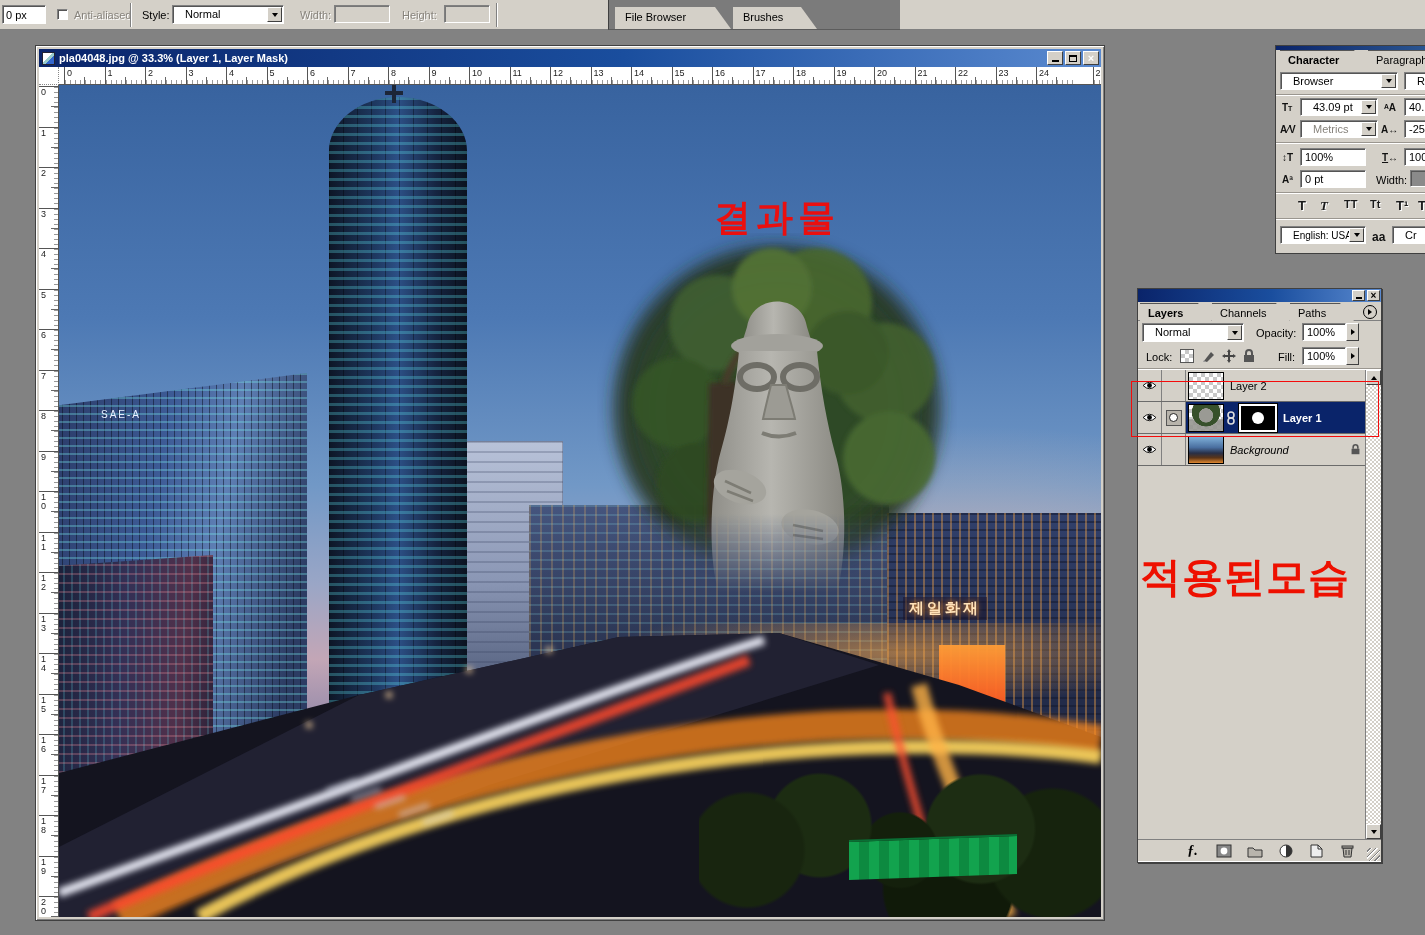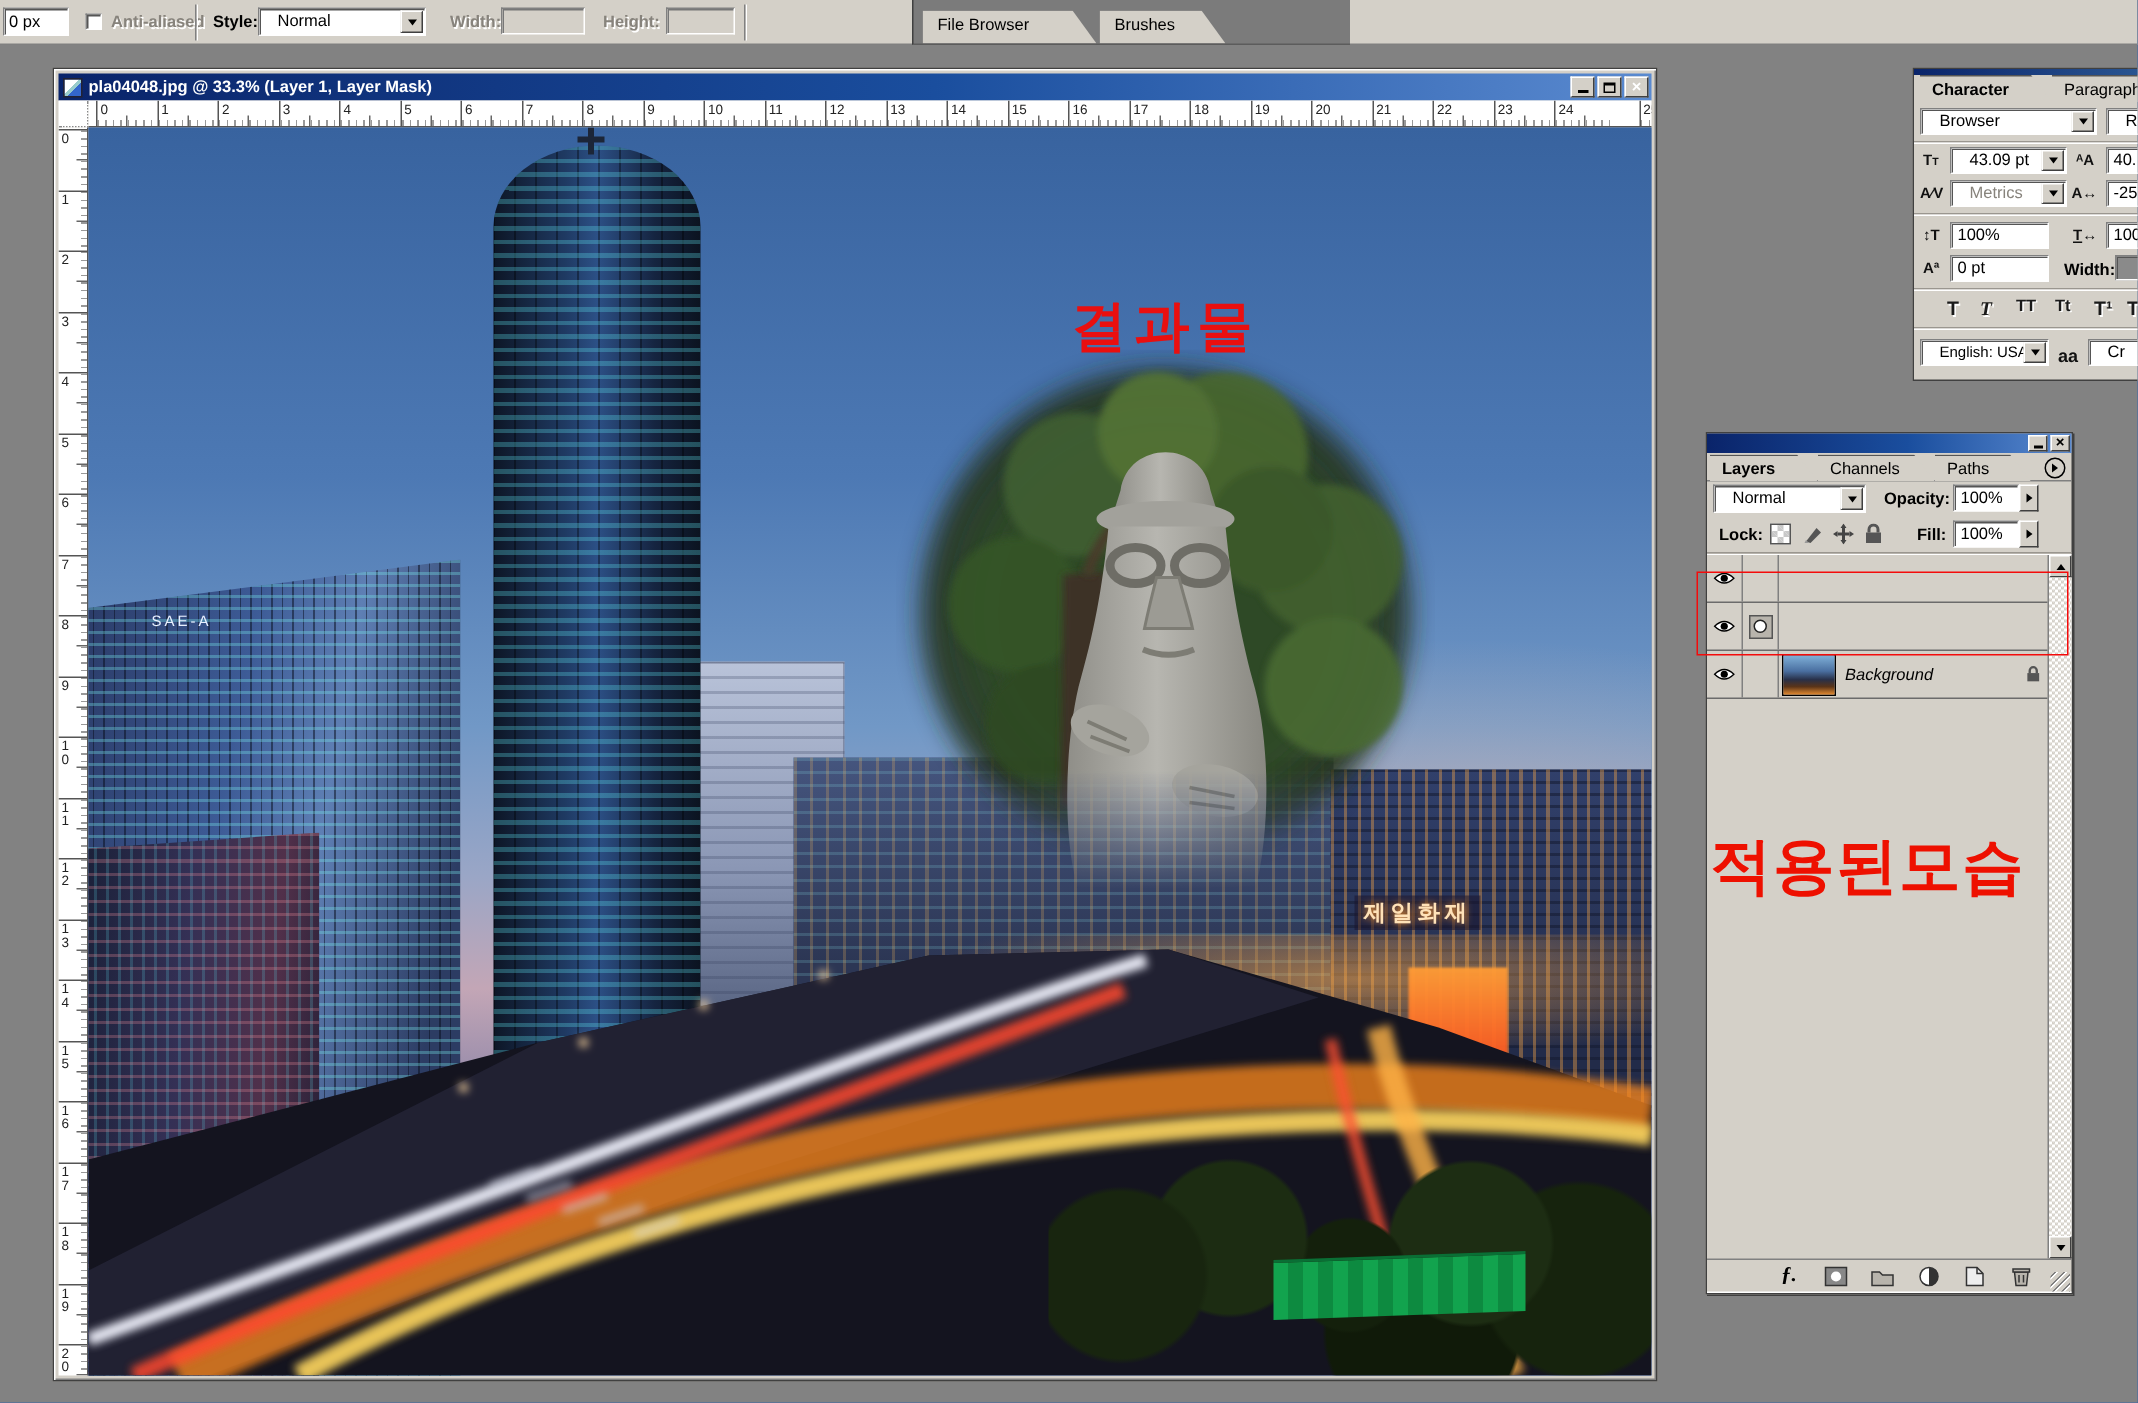--- a/index.html
+++ b/index.html
@@ -2,21 +2,21 @@
 <html><head>
 <meta charset="utf-8">
 <style>
   * { margin:0; padding:0; box-sizing:border-box; }
   html,body { width:1425px; height:935px; overflow:hidden; }
   body { background:#828282; font-family:"Liberation Sans", sans-serif; font-size:11px; color:#000; position:relative; }
 
   .abs { position:absolute; }
   .sunk   { border:1px solid; border-color:#808080 #fff #fff #808080; background:#fff; box-shadow:inset 1px 1px 0 #555; }
   .sunkgray { border:1px solid; border-color:#808080 #fff #fff #808080; background:#d4d0c8; box-shadow:inset 1px 1px 0 #777; }
-  .lbl { font-size:11px; white-space:nowrap;font-weight:bold; }
+  .lbl { font-size:11px; white-space:nowrap; }
   .dis { color:#87837c; text-shadow:1px 1px 0 #fff; }
 
   .tri-down { width:0;height:0;border-left:3px solid transparent;border-right:3px solid transparent;border-top:4px solid #000; }
   .tri-up   { width:0;height:0;border-left:3px solid transparent;border-right:3px solid transparent;border-bottom:4px solid #000; }
   .tri-right{ width:0;height:0;border-top:3px solid transparent;border-bottom:3px solid transparent;border-left:4px solid #000; }
 
   .combo { position:relative; height:19px; background:#fff; border:1px solid; border-color:#808080 #fff #fff #808080; box-shadow:inset 1px 1px 0 #555; padding:2px 18px 0 12px; white-space:nowrap; overflow:hidden; }
   .combo .arrowbtn { position:absolute; right:1px; top:1px; bottom:1px; width:15px; background:#d4d0c8; border:1px solid; border-color:#fff #404040 #404040 #fff; display:flex; align-items:center; justify-content:center; }
 
   .checker { background-color:#fff;
@@ -662,33 +662,50 @@
 
   <div id="layerlist">
     <div class="lrow">
       <div class="eyecell">
         <svg class="eyesvg" viewBox="0 0 16 12">
           <path d="M1,6 Q8,-1 15,6 Q8,13 1,6 Z" fill="#fff" stroke="#000"></path>
             <circle cx="8" cy="6" r="2.6" fill="#000"></circle>
         </svg>
       </div>
       <div class="togcell"></div>
+      <div class="lcontent">
+        <div class="lthumb checker"></div>
+        <span class="lname">Layer 2</span>
+      </div>
     </div>
 
     <div class="lrow sel">
       <div class="eyecell">
         <svg class="eyesvg" viewBox="0 0 16 12">
           <path d="M1,6 Q8,-1 15,6 Q8,13 1,6 Z" fill="#fff" stroke="#000"></path>
             <circle cx="8" cy="6" r="2.6" fill="#000"></circle>
         </svg>
       </div>
       <div class="togcell">
         <span class="maskbadge">
             <span class="mb"></span>
           </span>
+      </div>
+      <div class="lcontent">
+        <div class="lthumb checker">
+            <div id="statue-mini"></div>
+          </div>
+        <svg width="10" height="14" viewBox="0 0 10 14" style="margin-left:2px">
+          <rect x="2" y="1" width="6" height="6" rx="3" fill="none" stroke="#ddd" stroke-width="1.6"></rect>
+          <rect x="2" y="7" width="6" height="6" rx="3" fill="none" stroke="#ddd" stroke-width="1.6"></rect>
+        </svg>
+        <div class="maskthumb" style="margin-left:3px">
+            <span class="mdot"></span>
+          </div>
+        <span class="lname">Layer 1</span>
       </div>
     </div>
 
     <div class="lrow">
       <div class="eyecell">
         <svg class="eyesvg" viewBox="0 0 16 12">
           <path d="M1,6 Q8,-1 15,6 Q8,13 1,6 Z" fill="#fff" stroke="#000"></path>
             <circle cx="8" cy="6" r="2.6" fill="#000"></circle>
         </svg>
       </div>

